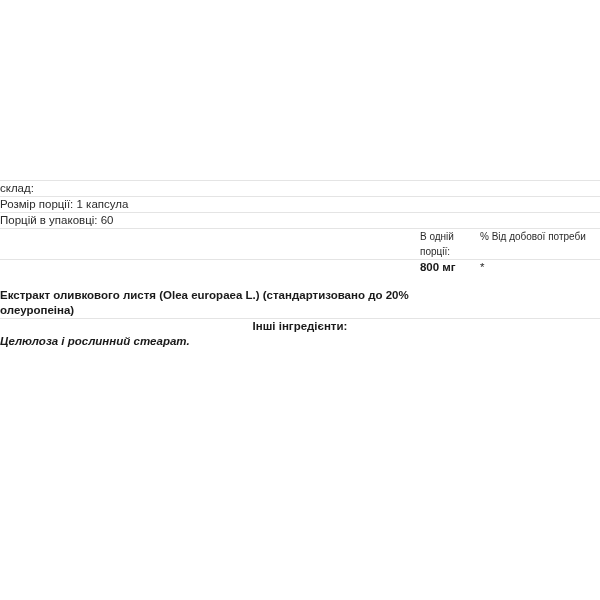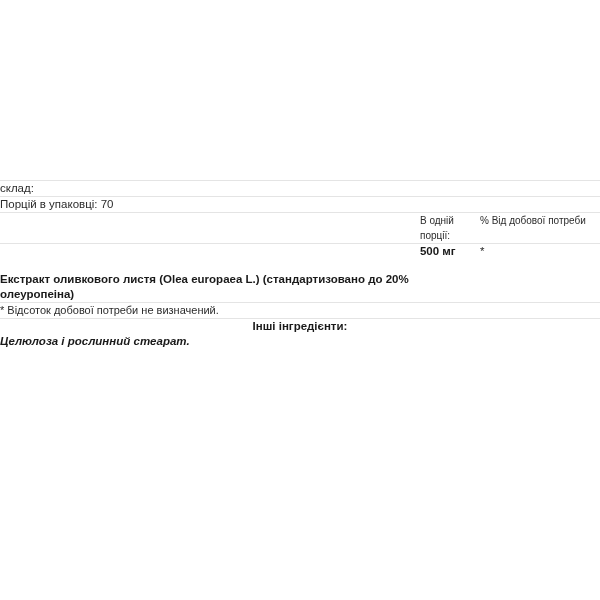--- a/index.html
+++ b/index.html
@@ -126,46 +126,46 @@
       <col class="col-dv">
     </colgroup>
     <tbody>
       <tr class="row-line">
         <td class="cell-pad" colspan="3">
           <div class="txt">склад:</div>
         </td>
       </tr>
       <tr class="row-line">
         <td class="cell-pad" colspan="3">
-          <div class="txt">Порцій в упаковці: 70</div>
+          <div class="txt">Розмір порції: 1 капсула</div>
+        </td>
+      </tr>
+      <tr class="row-line">
+        <td class="cell-pad" colspan="3">
+          <div class="txt">Порцій в упаковці: 60</div>
         </td>
       </tr>
       <tr class="row-line">
         <td class="hdr-pad"></td>
         <td class="hdr-pad">
           <div class="col-head">В одній порції:</div>
         </td>
         <td class="hdr-pad">
           <div class="col-head">% Від добової потреби</div>
         </td>
       </tr>
       <tr class="row-line">
         <td class="main-ing-pad">
           <div class="txt-bold">Екстракт оливкового листя (Olea europaea L.) (стандартизовано до 20% олеуропеіна)</div>
         </td>
         <td class="main-ing-pad">
-          <div class="amount-val">500 мг</div>
+          <div class="amount-val">800 мг</div>
         </td>
         <td class="main-ing-pad">
           <div class="dv-val">*</div>
-        </td>
-      </tr>
-      <tr class="row-line">
-        <td class="footnote" colspan="3">
-          <span>* Відсоток добової потреби не визначений.</span>
         </td>
       </tr>
       <tr class="row-line">
         <td class="other-head" colspan="3">
           <span>Інші інгредієнти:</span>
         </td>
       </tr>
       <tr>
         <td class="other-body" colspan="3">
           <span>Целюлоза і рослинний стеарат.</span>

